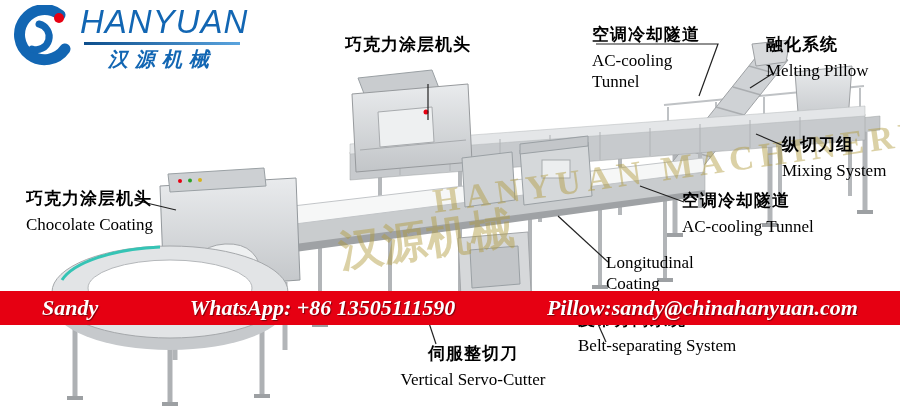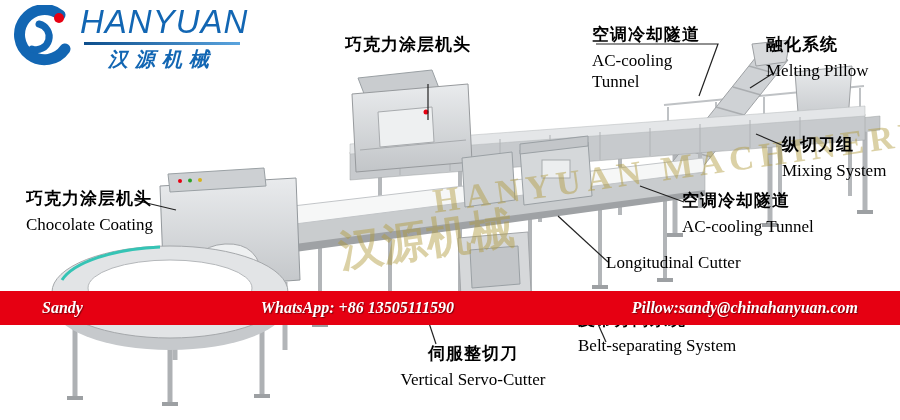--- a/index.html
+++ b/index.html
@@ -31,21 +31,21 @@
   #lbl-belt    { left:578px; top:309px; width:168px; }
   #lbl-servo   { left:392px; top:343px; width:162px; text-align:center; }
 
   
   .banner {
     position:absolute; left:0; top:291px; width:900px; height:34px; z-index:6;
     background:#e60012;
     display:flex; align-items:center; justify-content:space-between;
     padding:0 42px;
     color:#fff; font-family:"Liberation Serif", serif;
-    font-weight:bold; font-style:italic; font-size:16px;
+    font-weight:bold; font-style:italic; font-size:22px;
     text-shadow:1px 1px 1px rgba(0,0,0,0.45);
     white-space:nowrap;
   }
 </style>
 </head>
 <body>
 
 <div class="stage">
 
   <svg class="machine-svg" width="900" height="420" viewBox="0 0 900 420">
@@ -245,21 +245,21 @@
     <div class="zh">巧克力涂层机头</div>
     <div class="en">Chocolate Coating</div>
   </div>
 
   <div class="label" id="lbl-acmid">
     <div class="zh">空调冷却隧道</div>
     <div class="en">AC-cooling Tunnel</div>
   </div>
 
   <div class="label" id="lbl-long">
-    <div class="en">Longitudinal Cutter</div>
+    <div class="en">Longitudinal Coating</div>
   </div>
 
   <div class="label" id="lbl-belt">
     <div class="zh">皮带分离系统</div>
     <div class="en">Belt-separating System</div>
   </div>
 
   <div class="label" id="lbl-servo">
     <div class="zh">伺服整切刀</div>
     <div class="en">Vertical Servo-Cutter</div>

